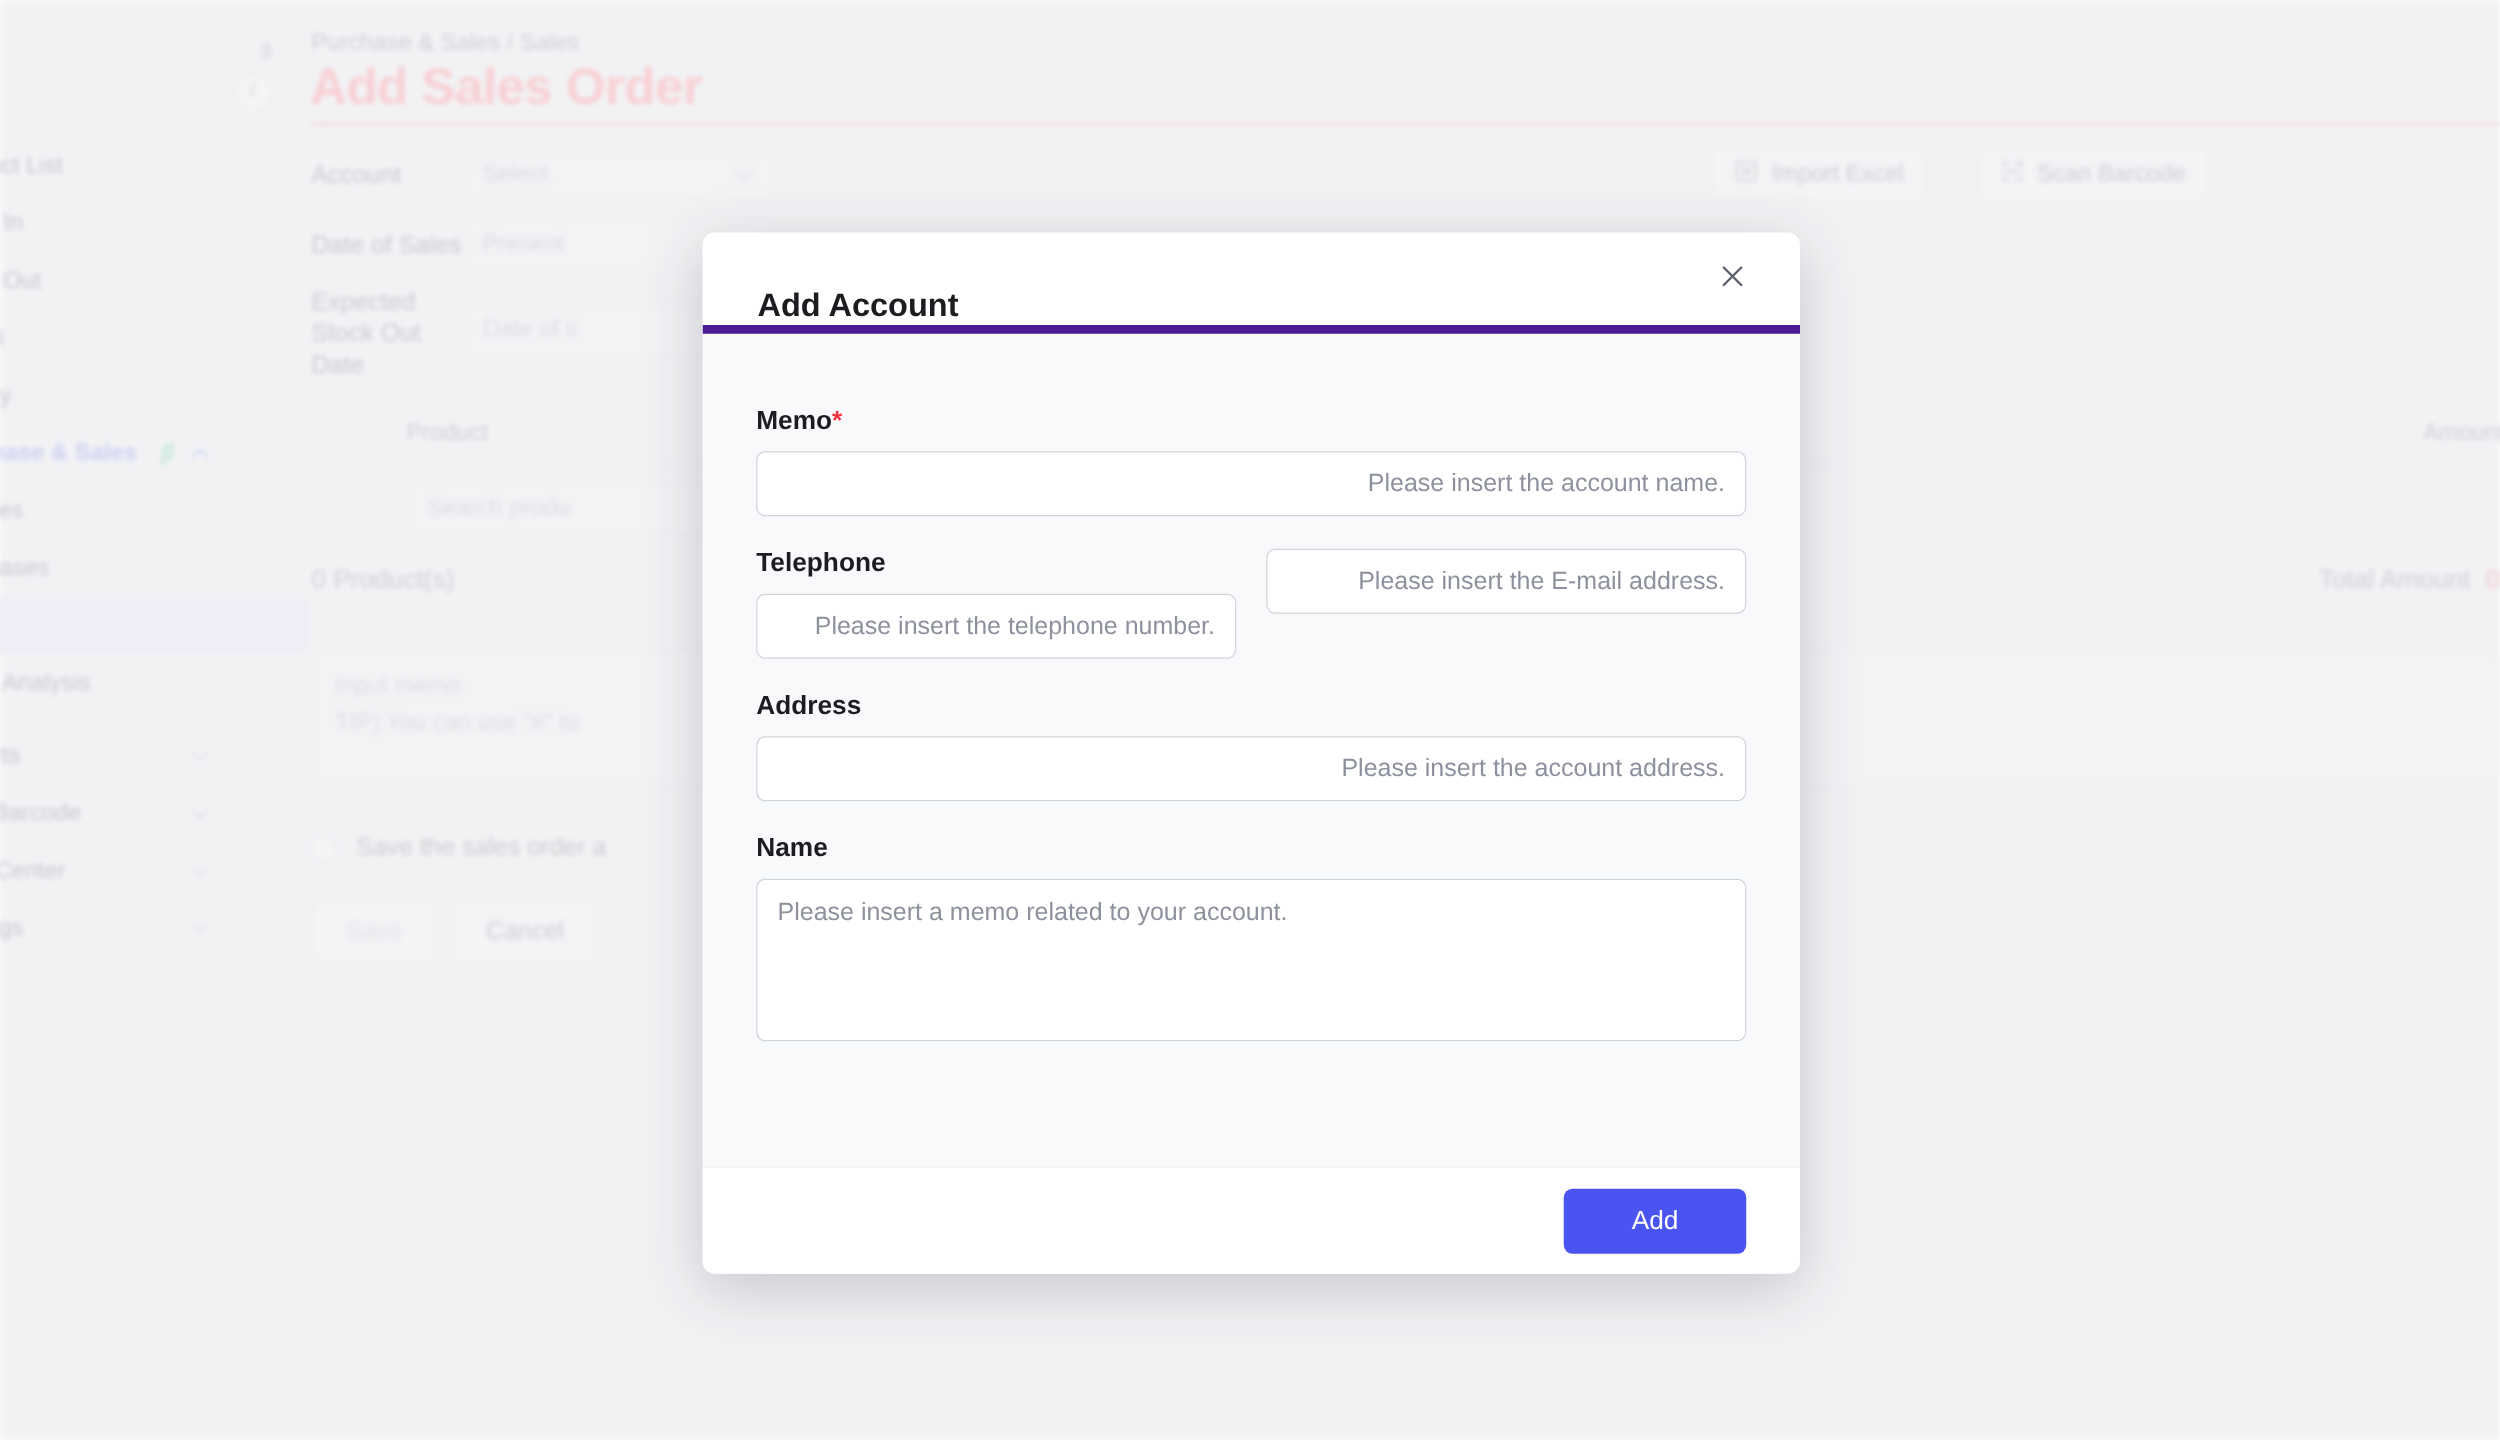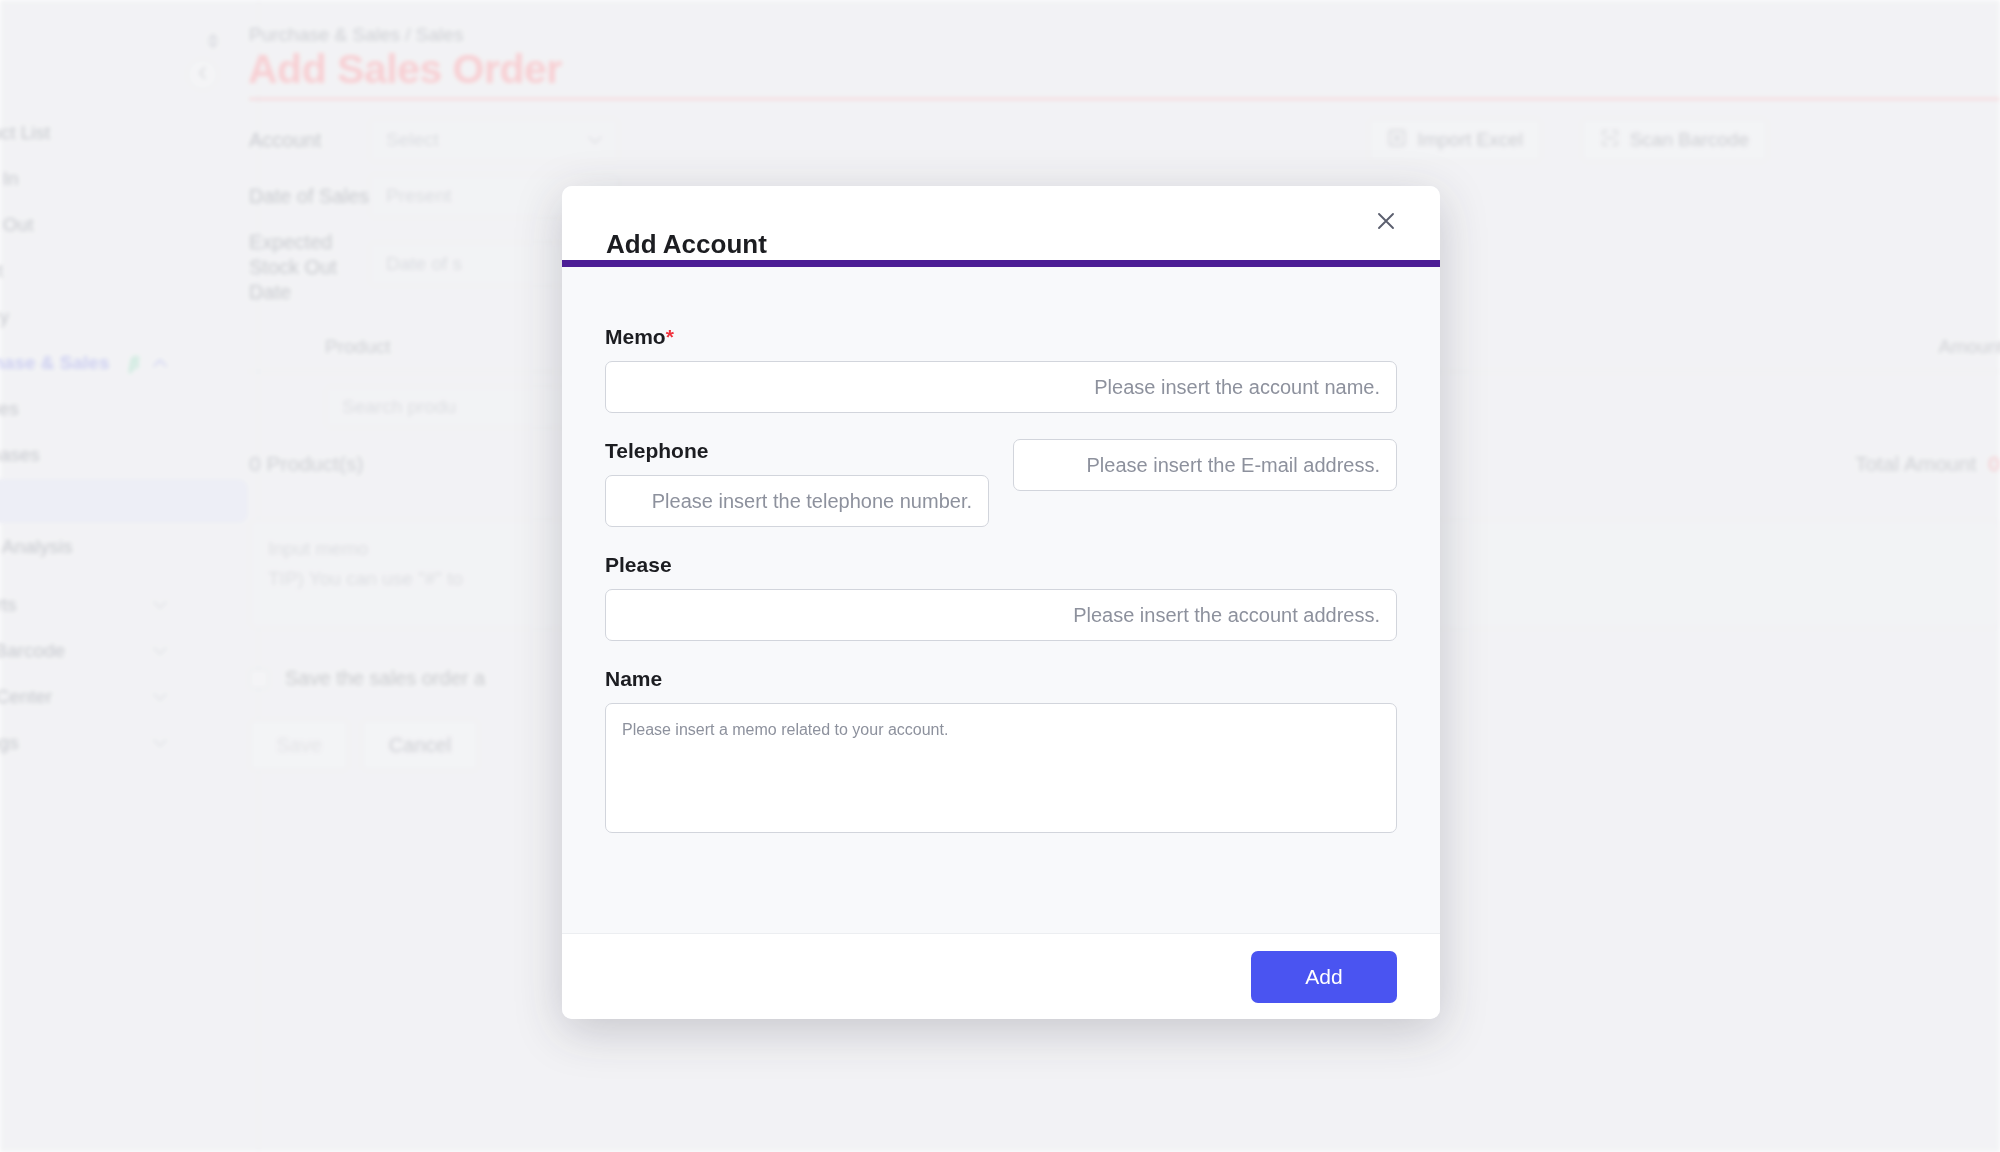--- a/index.html
+++ b/index.html
@@ -253,21 +253,21 @@
   .f-input::placeholder { color: #8d919d; }
   .f-row { display: flex; gap: 24px; }
   .f-col { flex: 1; min-width: 0; }
   .f-group { margin-bottom: 26px; }
   .f-textarea {
     width: 100%; height: 130px;
     border: 1px solid #d2d5dc; border-radius: 7px;
     background: #ffffff;
     padding: 12px 16px;
     font-family: "Liberation Sans", sans-serif;
-    font-size: 16px; color: #2a2c33;
+    font-size: 20px; color: #2a2c33;
     resize: none; outline: none;
     line-height: 28px;
   }
   .f-textarea::placeholder { color: #8d919d; }
 
   .modal-foot {
     position: absolute; left: 0; right: 0; bottom: 0;
     height: 86px;
     background: #ffffff;
     border-top: 1px solid #eceef1;
@@ -490,21 +490,21 @@
         <div class="f-col">
           <label class="f-label">Telephone</label>
           <input class="f-input" type="text" placeholder="Please insert the telephone number." style="">
         </div>
         <div class="f-col">
           <input class="f-input" type="text" placeholder="Please insert the E-mail address." style="">
         </div>
       </div>
 
       <div class="f-group">
-        <label class="f-label">Please</label>
+        <label class="f-label">Address</label>
         <input class="f-input" type="text" placeholder="Please insert the account address." style="">
       </div>
 
       <div class="f-group">
         <label class="f-label">Name</label>
         <textarea class="f-textarea" placeholder="Please insert a memo related to your account." style=""></textarea>
       </div>
 
     </div>
 

